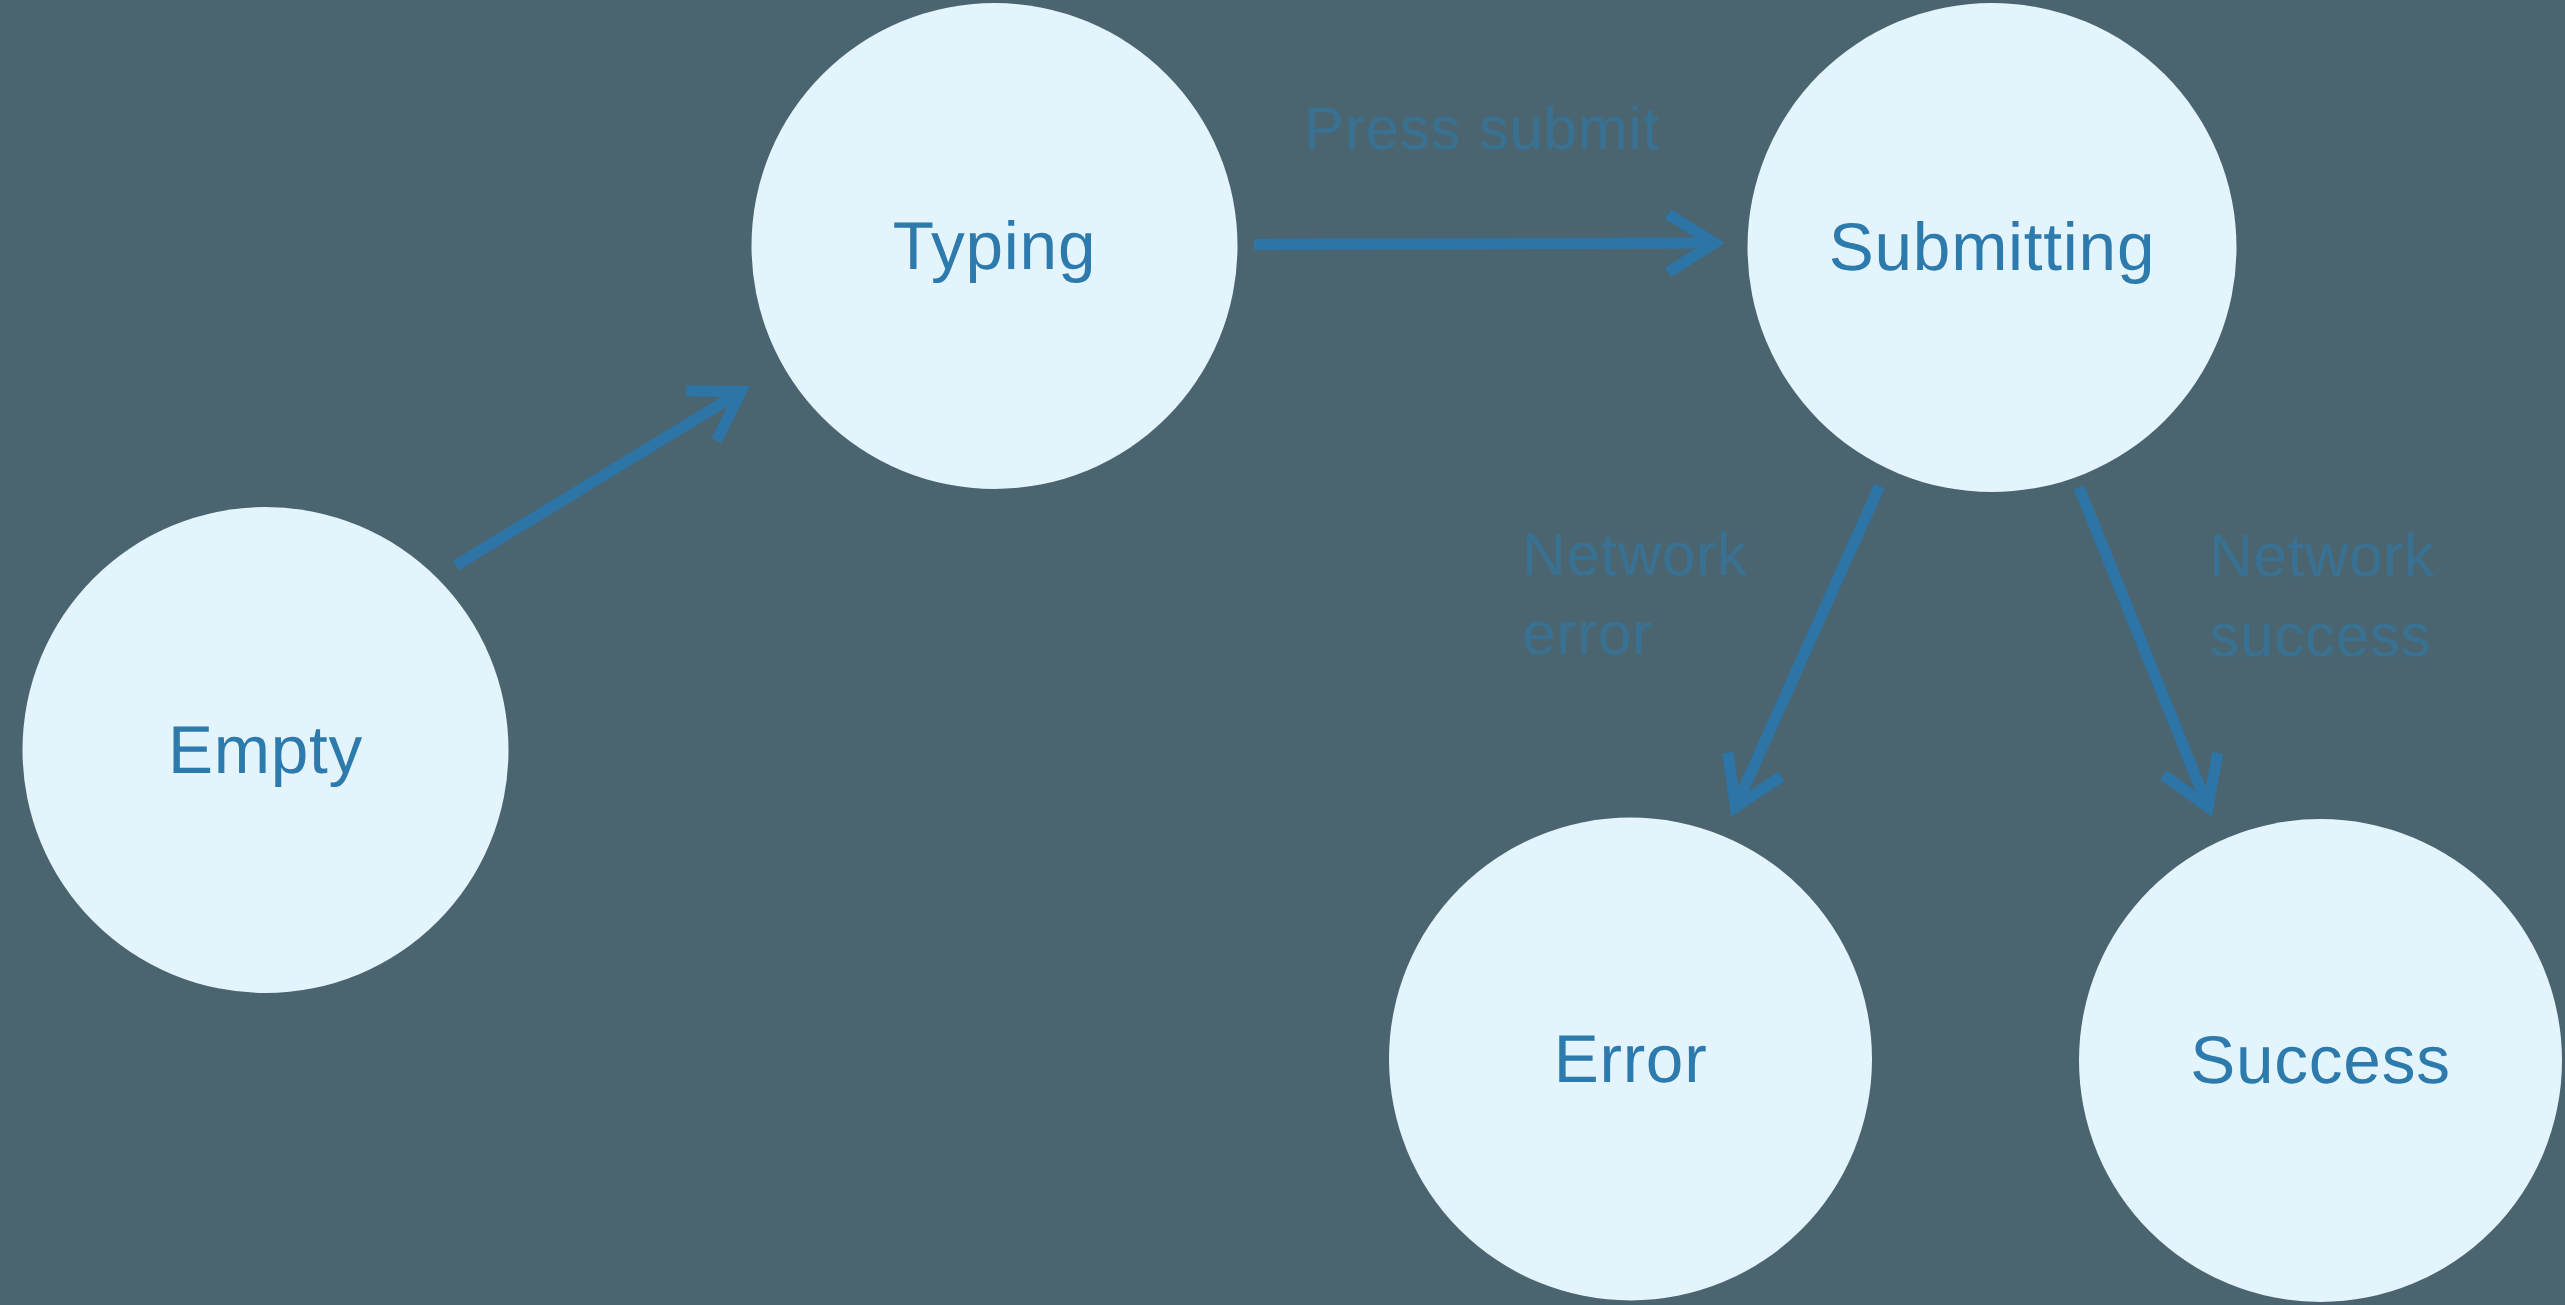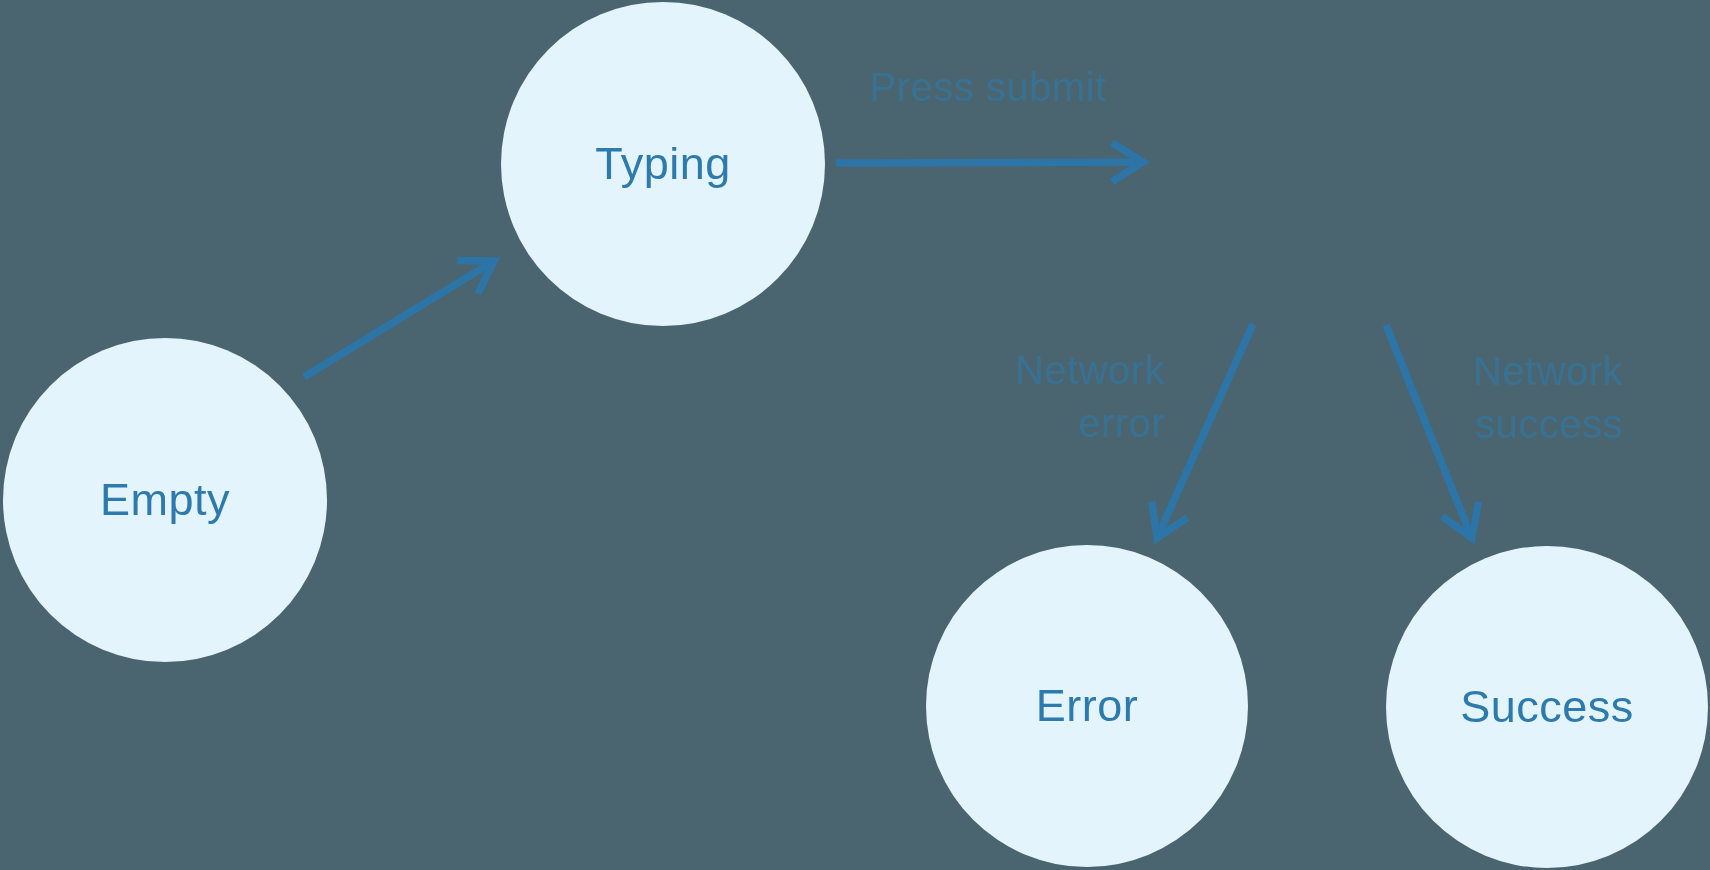--- a/index.html
+++ b/index.html
@@ -49,49 +49,52 @@
     white-space: nowrap;
   }
   .edge-label {
     position: absolute;
     transform: translate(-50%, -50%);
     color: var(--edge-label);
     opacity: 0.6;
     font-size: 40px;
     line-height: 1.32;
     letter-spacing: 0.5px;
-    text-align: right;
+    text-align: left;
     white-space: nowrap;
   }
 </style>
 </head>
 <body>
 
 <div class="canvas">
 
   <svg class="arrows" viewBox="0 0 1710 870" xmlns="http://www.w3.org/2000/svg">
     <defs>
       <marker id="chevron" viewBox="-44 -28 52 56" refX="0" refY="0" markerWidth="52" markerHeight="56" markerUnits="userSpaceOnUse" orient="auto">
         <path class="arrow-stroke" d="M -31 -19.5 L 0 0 L -31 19.5" stroke-linejoin="miter"></path>
       </marker>
     </defs>
     <line class="arrow-stroke" x1="304" y1="377" x2="494" y2="261" marker-end="url(#chevron)"></line>
     <line class="arrow-stroke" x1="836" y1="163" x2="1143" y2="162" marker-end="url(#chevron)"></line>
     <line class="arrow-stroke" x1="1253" y1="324" x2="1157" y2="538" marker-end="url(#chevron)"></line>
     <line class="arrow-stroke" x1="1386" y1="325" x2="1472" y2="538" marker-end="url(#chevron)"></line>
   </svg>
 
-  <div class="state-node" style="left:3px; top:338px; width:324px; height:324px;">
+  <div class="state-node" style="left:15px; top:338px; width:324px; height:324px;">
     <span class="state-label">Empty</span>
   </div>
 
   <div class="state-node" style="left:501px; top:2px; width:324px; height:324px;">
     <span class="state-label">Typing</span>
   </div>
 
+  <div class="state-node" style="left:1165px; top:2px; width:326px; height:326px;">
+    <span class="state-label">Submitting</span>
+  </div>
 
   <div class="state-node" style="left:926px; top:545px; width:322px; height:322px;">
     <span class="state-label">Error</span>
   </div>
 
   <div class="state-node" style="left:1386px; top:546px; width:322px; height:322px;">
     <span class="state-label">Success</span>
   </div>
 
 

